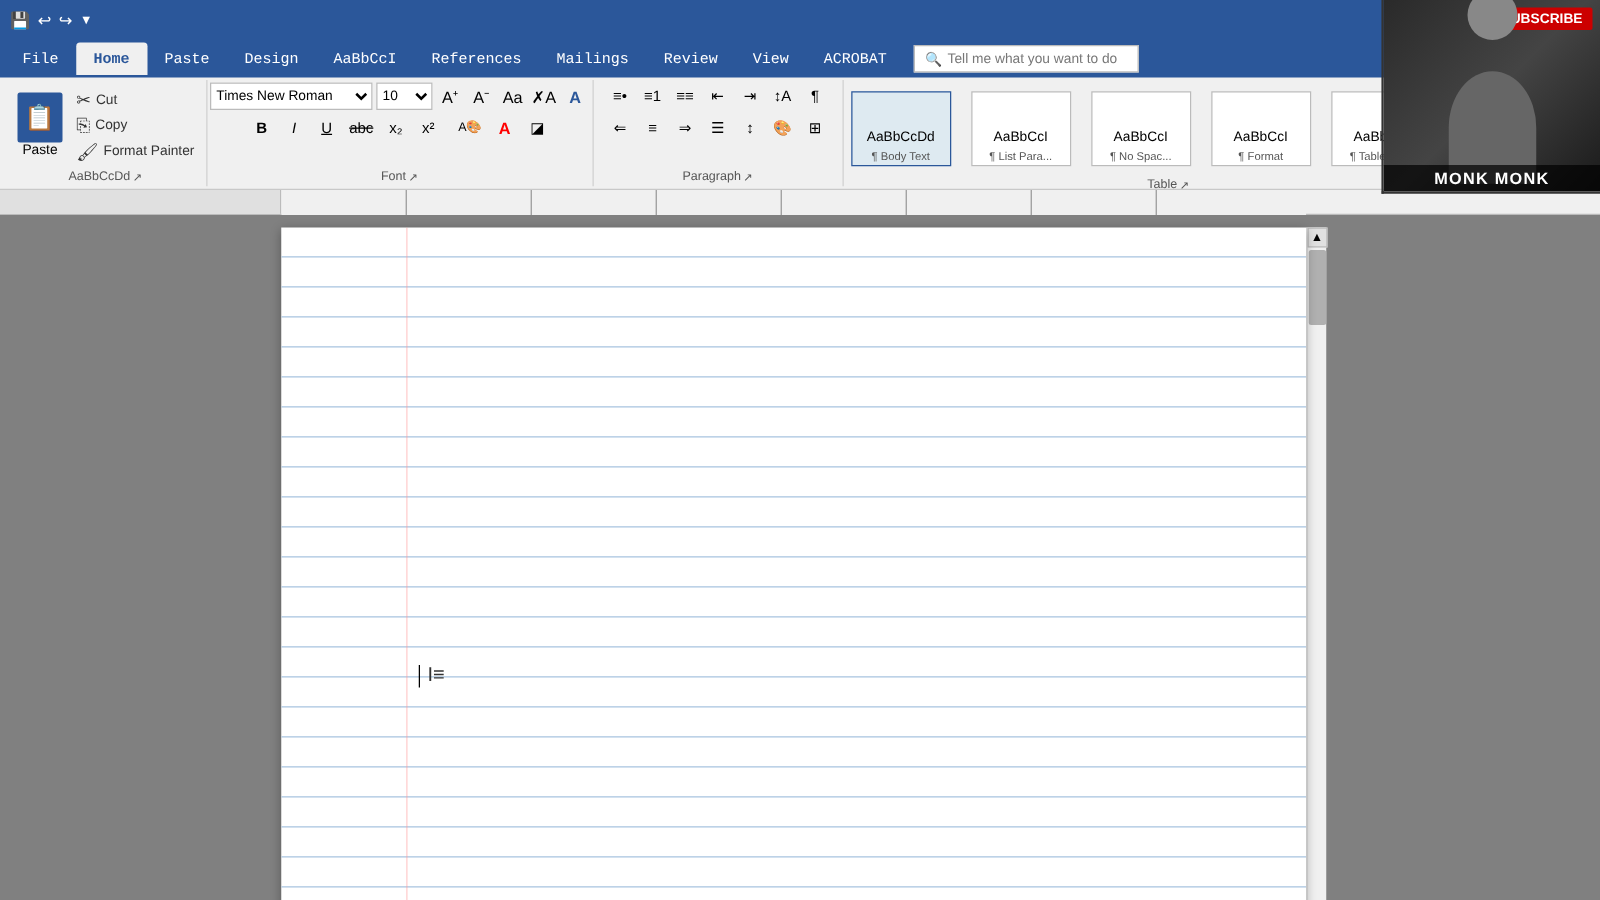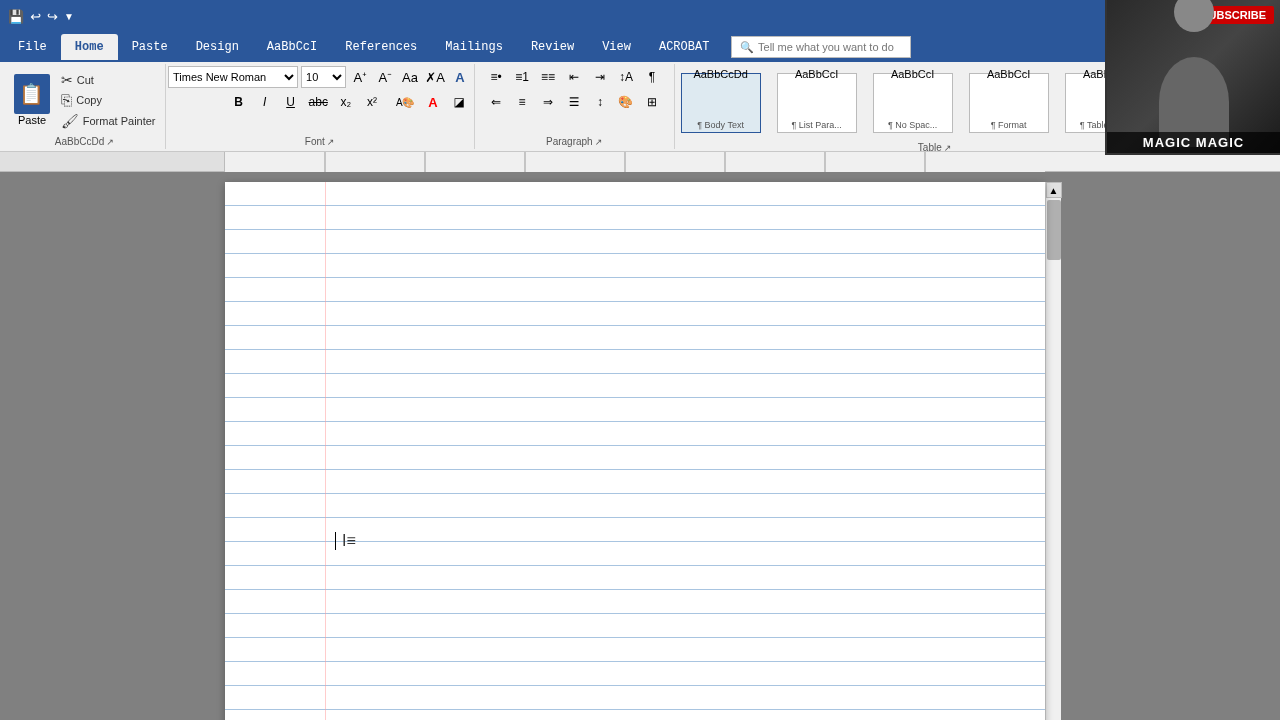--- a/index.html
+++ b/index.html
@@ -58,21 +58,21 @@
       display: flex;
       flex-direction: column;
       align-items: center;
       border-right: 1px solid #d0d0d0;
       padding: 2px 6px;
       min-width: fit-content;
     }
     .ribbon-group:last-child { border-right: none; }
     .ribbon-group-content {
       display: flex;
-      align-items: flex-end;
+      align-items: center;
       gap: 2px;
       flex: 1;
     }
     .ribbon-group-label {
       font-size: 10px;
       color: #555;
       margin-top: 2px;
       width: 100%;
       text-align: center;
       display: flex;
@@ -186,21 +186,21 @@
       cursor: pointer;
       display: flex;
       flex-direction: column;
       align-items: center;
       justify-content: flex-end;
       padding-bottom: 2px;
       font-size: 10px;
     }
     .style-item.active { border-color: #2b579a; background: #deeaf1; }
     .style-preview { font-size: 14px; padding: 4px; }
-    .style-label { font-size: 9px; color: #555; margin-top: 36px; }
+    .style-label { font-size: 9px; color: #555; }
 
     #main-content {
       display: flex;
       flex-direction: column;
       flex: 1;
     }
 
     #doc-body {
       display: flex;
       background: #808080;
@@ -629,14 +629,14 @@
   <div id="subscribe-btn">SUBSCRIBE</div>
   <div id="video-person">
     <div style="position:relative;display:flex;align-items:center;justify-content:center;width:100%;height:100%;">
 
       <div style="position:relative;margin-top:30px;">
         <div class="person-head"></div>
         <div class="person-silhouette"></div>
       </div>
     </div>
   </div>
-  <div id="magic-monk-label">MAGIC MAGIC</div>
+  <div id="magic-monk-label">MONK MONK</div>
 </div>
 
 </body></html>

